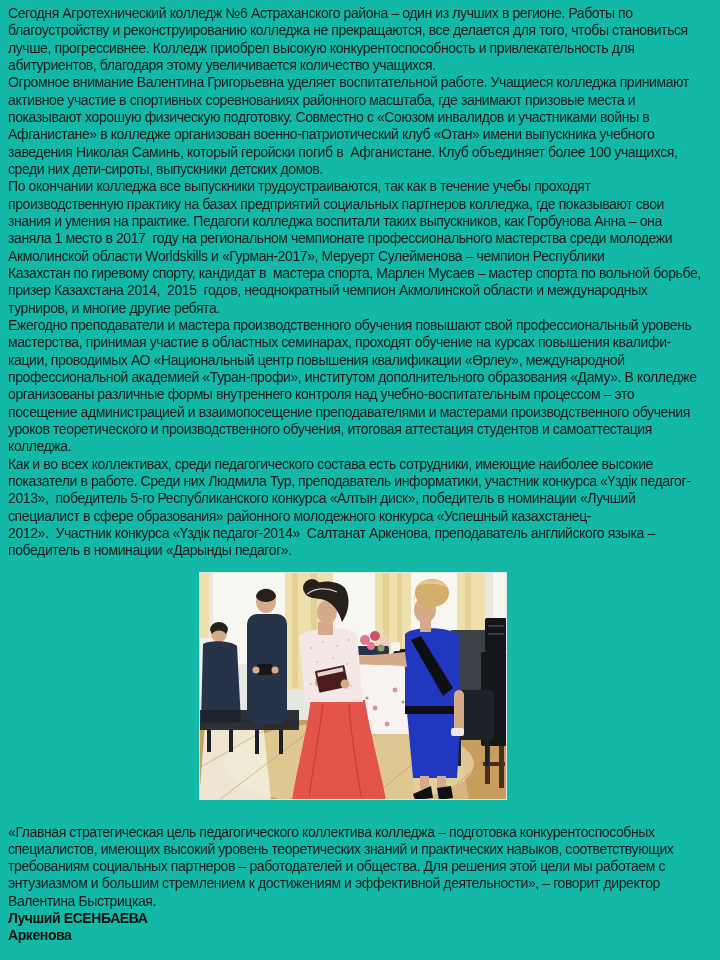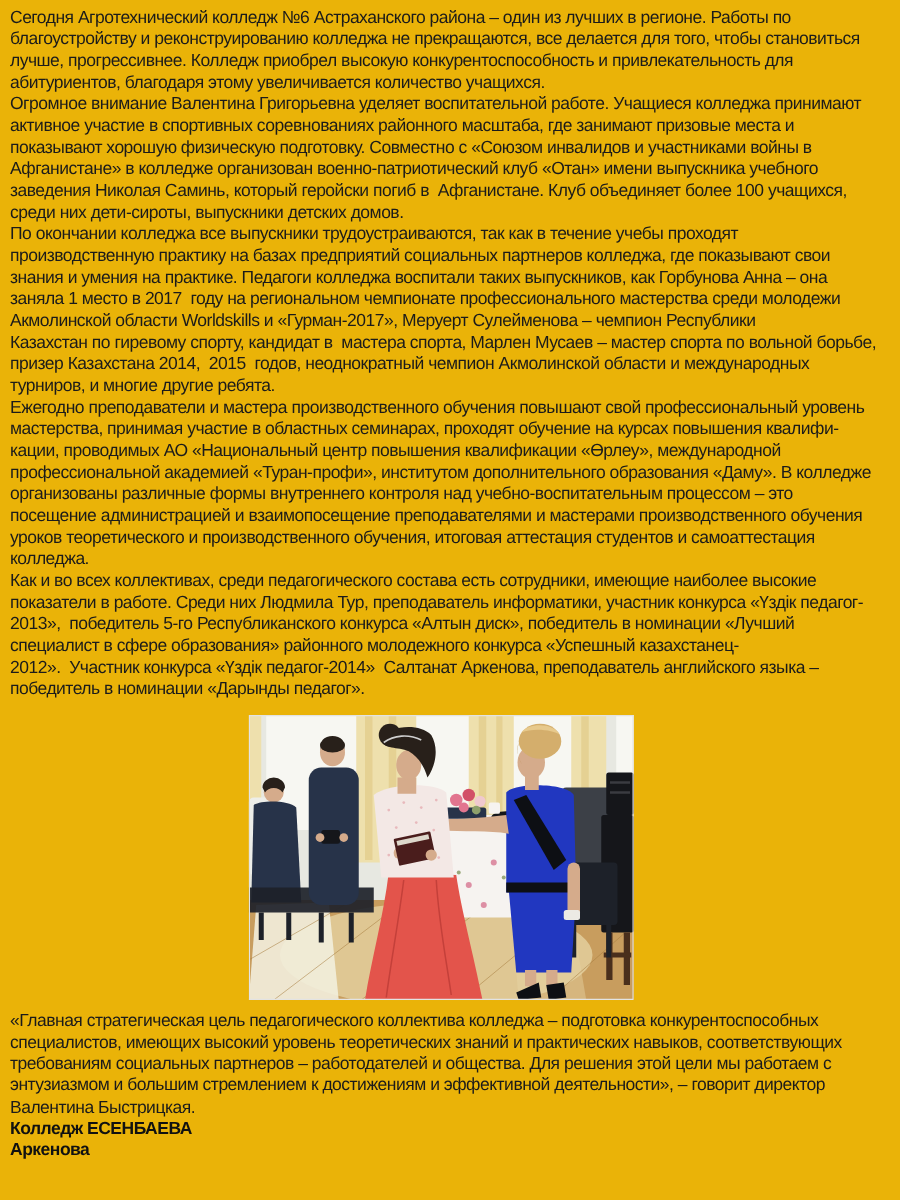--- a/index.html
+++ b/index.html
@@ -4,21 +4,21 @@
 <style>
   html, body {
     margin: 0;
     padding: 0;
     background: #ffffff;
   }
   .page {
     position: relative;
     width: 720px;
     height: 960px;
-    background: #eab308;
+    background: #14b8a6;
     overflow: hidden;
     font-family: "Liberation Sans", sans-serif;
     color: #1b1b1b;
   }
   .text-col {
     padding: 5px 6px 0 8px;
   }
   .para {
     white-space: pre;           
     font-size: 14px;
@@ -34,21 +34,21 @@
     letter-spacing: -0.4px;
     font-weight: bold;
     color: #111111;
   }
   .photo-wrap {
     margin: 12px 0 0 191px;     
     width: 308px;
     height: 228px;
     line-height: 0;
   }
-  .closing-block { margin-top: 8px; }
+  .closing-block { margin-top: 24px; }
   svg { display: block; }
 </style>
 </head>
 <body>
 
 <div class="page">
 
   <div class="text-col">
     <div class="para">Сегодня Агротехнический колледж №6 Астраханского района – один из лучших в регионе. Работы по
 благоустройству и реконструированию колледжа не прекращаются, все делается для того, чтобы становиться
@@ -237,17 +237,17 @@
 
         <rect x="0.5" y="0.5" width="307" height="227" fill="none" stroke="#e3e3e3" stroke-width="1"></rect>
       </svg>
     </div>
 
     <div class="para closing-block">«Главная стратегическая цель педагогического коллектива колледжа – подготовка конкурентоспособных
 специалистов, имеющих высокий уровень теоретических знаний и практических навыков, соответствующих
 требованиям социальных партнеров – работодателей и общества. Для решения этой цели мы работаем с
 энтузиазмом и большим стремлением к достижениям и эффективной деятельности», – говорит директор
 Валентина Быстрицкая.</div>
-    <div class="byline">Колледж ЕСЕНБАЕВА</div>
+    <div class="byline">Лучший ЕСЕНБАЕВА</div>
     <div class="byline">Аркенова</div>
   </div>
 
 </div>
 
 </body></html>

